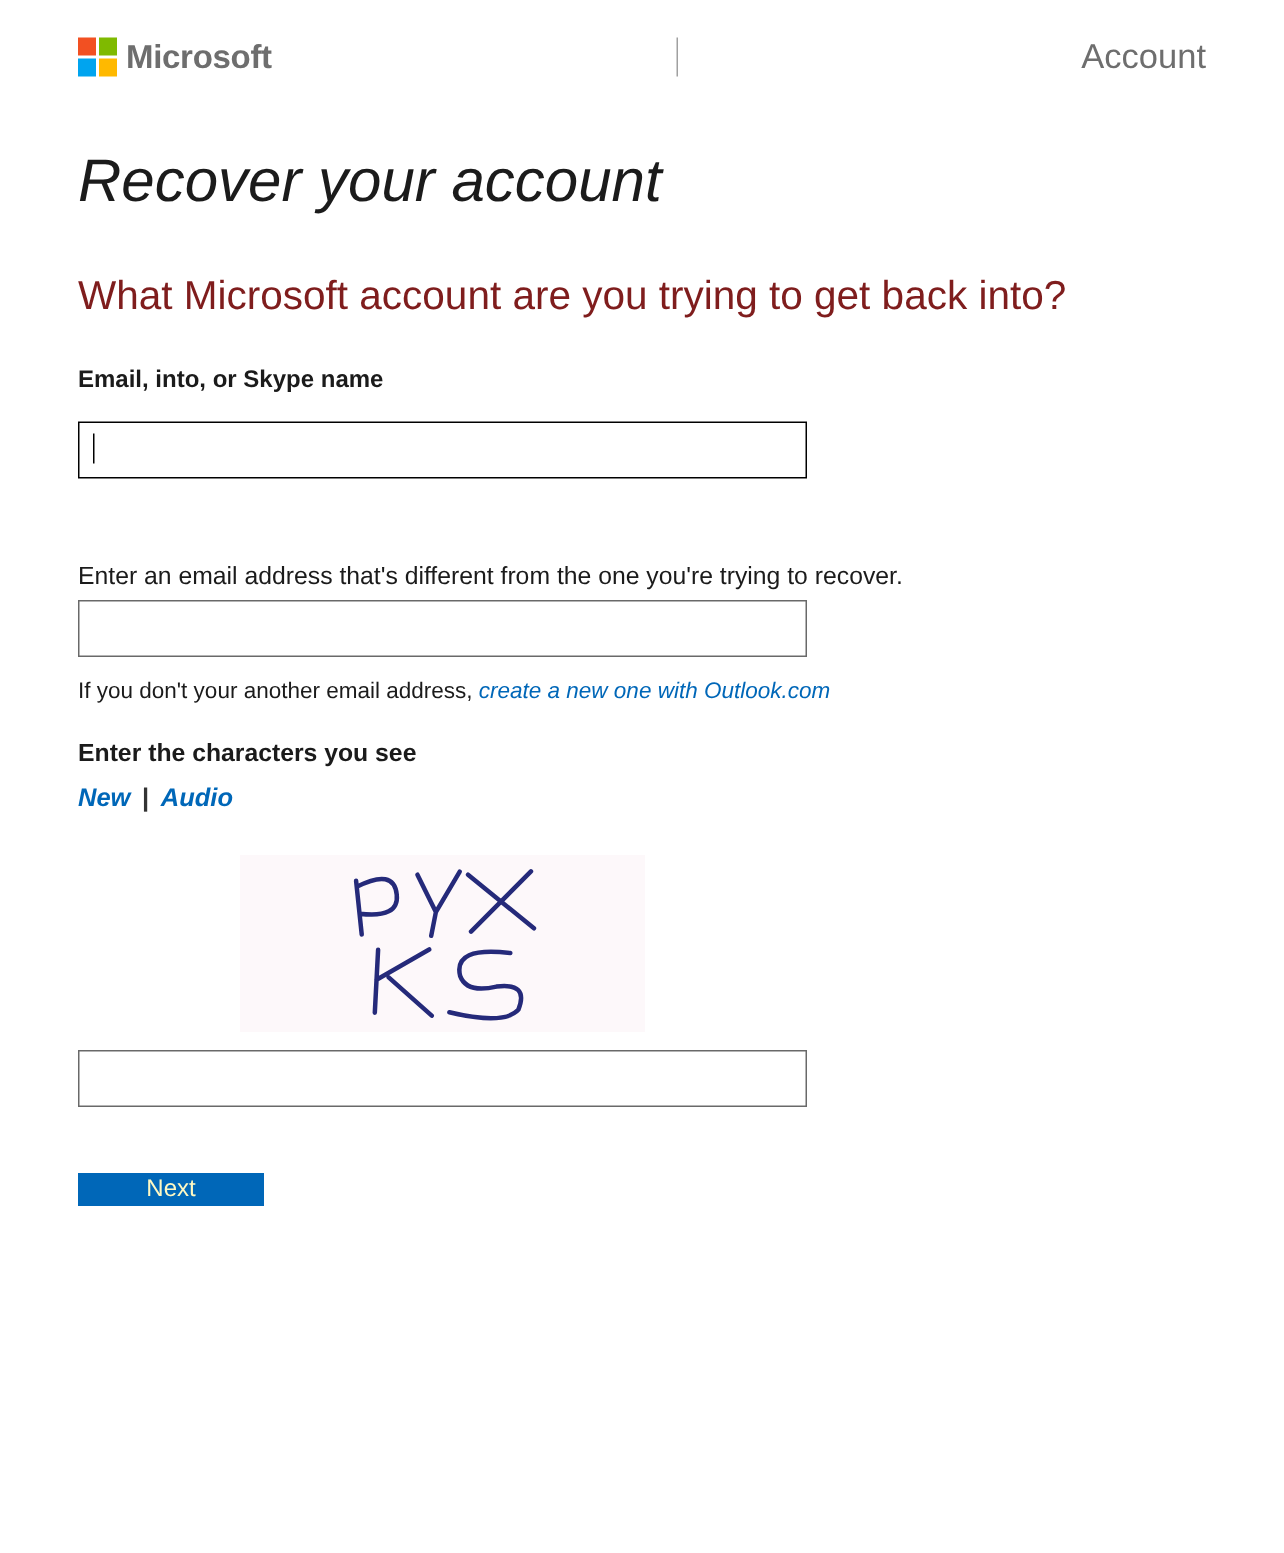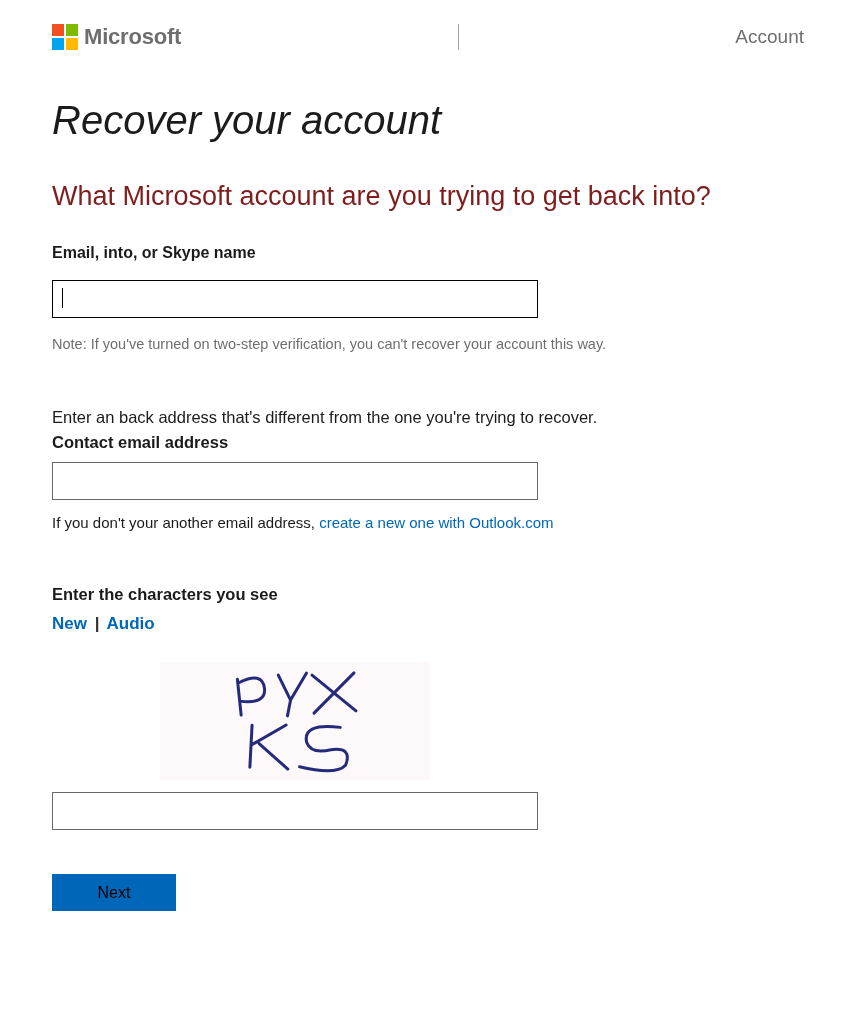--- a/index.html
+++ b/index.html
@@ -37,21 +37,21 @@
       color: #6e6e6e;
       letter-spacing: -0.2px;
     }
     .header-divider {
       width: 1px;
       height: 26px;
       background: #a0a0a0;
       margin: 0 18px;
     }
     .header-subtitle {
-      font-size: 19px;
+      font-size: 23px;
       color: #6e6e6e;
       font-weight: 400;
     }
     .content {
       padding: 38px 52px 30px 52px;
     }
     h1.page-title {
       font-size: 40px;
       font-weight: 300;
       color: #1b1b1b;
@@ -104,22 +104,23 @@
     }
     .hint-line {
       font-size: 15px;
       color: #1b1b1b;
       margin-top: 14px;
     }
     .link {
       color: #0067b8;
       text-decoration: none;
       cursor: pointer;
-    }
-    .captcha-section { margin-top: 54px; }
+      font-style: italic;
+    }
+    .captcha-section { margin-top: 24px; }
     .captcha-label {
       font-size: 16.5px;
       font-weight: 700;
       color: #1b1b1b;
       margin-bottom: 10px;
     }
     .captcha-links {
       font-size: 17px;
       font-weight: 600;
       margin-bottom: 28px;
@@ -140,23 +141,23 @@
       height: 38px;
       border: 1px solid #696969;
       padding: 6px 10px;
       font-size: 15px;
       background: #fff;
       outline: none;
     }
     .next-button {
       margin-top: 44px;
       width: 124px;
-      height: 37px;
+      height: 22px;
       background: #0067b8;
-      color: #000000;
+      color: #fef9c3;
       border: none;
       font-size: 16px;
       cursor: pointer;
       font-family: inherit;
     }
     .cursor-caret {
       position: relative;
     }
     .cursor-caret::after {
       content: "";
@@ -187,27 +188,25 @@
 
 <div class="content">
   <h1 class="page-title">Recover your account</h1>
 
   <h2 class="section-heading">What Microsoft account are you trying to get back into?</h2>
 
   <label class="field-label">Email, into, or Skype name</label>
   <div class="cursor-caret" style="width:486px;">
     <input type="text" class="text-input" value="" style="">
   </div>
-  <p class="note-text">Note: If you've turned on two-step verification, you can't recover your account this way.</p>
 
   <div class="section-gap"></div>
 
 
-  <p class="contact-instruction">Enter an back address that's different from the one you're trying to recover.</p>
-  <label class="contact-label">Contact email address</label>
+  <p class="contact-instruction">Enter an email address that's different from the one you're trying to recover.</p>
   <input type="text" class="text-input gray-border" value="" style="">
   <p class="hint-line">
     <span>If you don't your another email address, </span><a class="link">create a new one with Outlook.com</a>
   </p>
 
   <div class="captcha-section">
     <p class="captcha-label">Enter the characters you see</p>
     <p class="captcha-links">
       <a class="link">New</a>
       <span class="sep">|</span>

